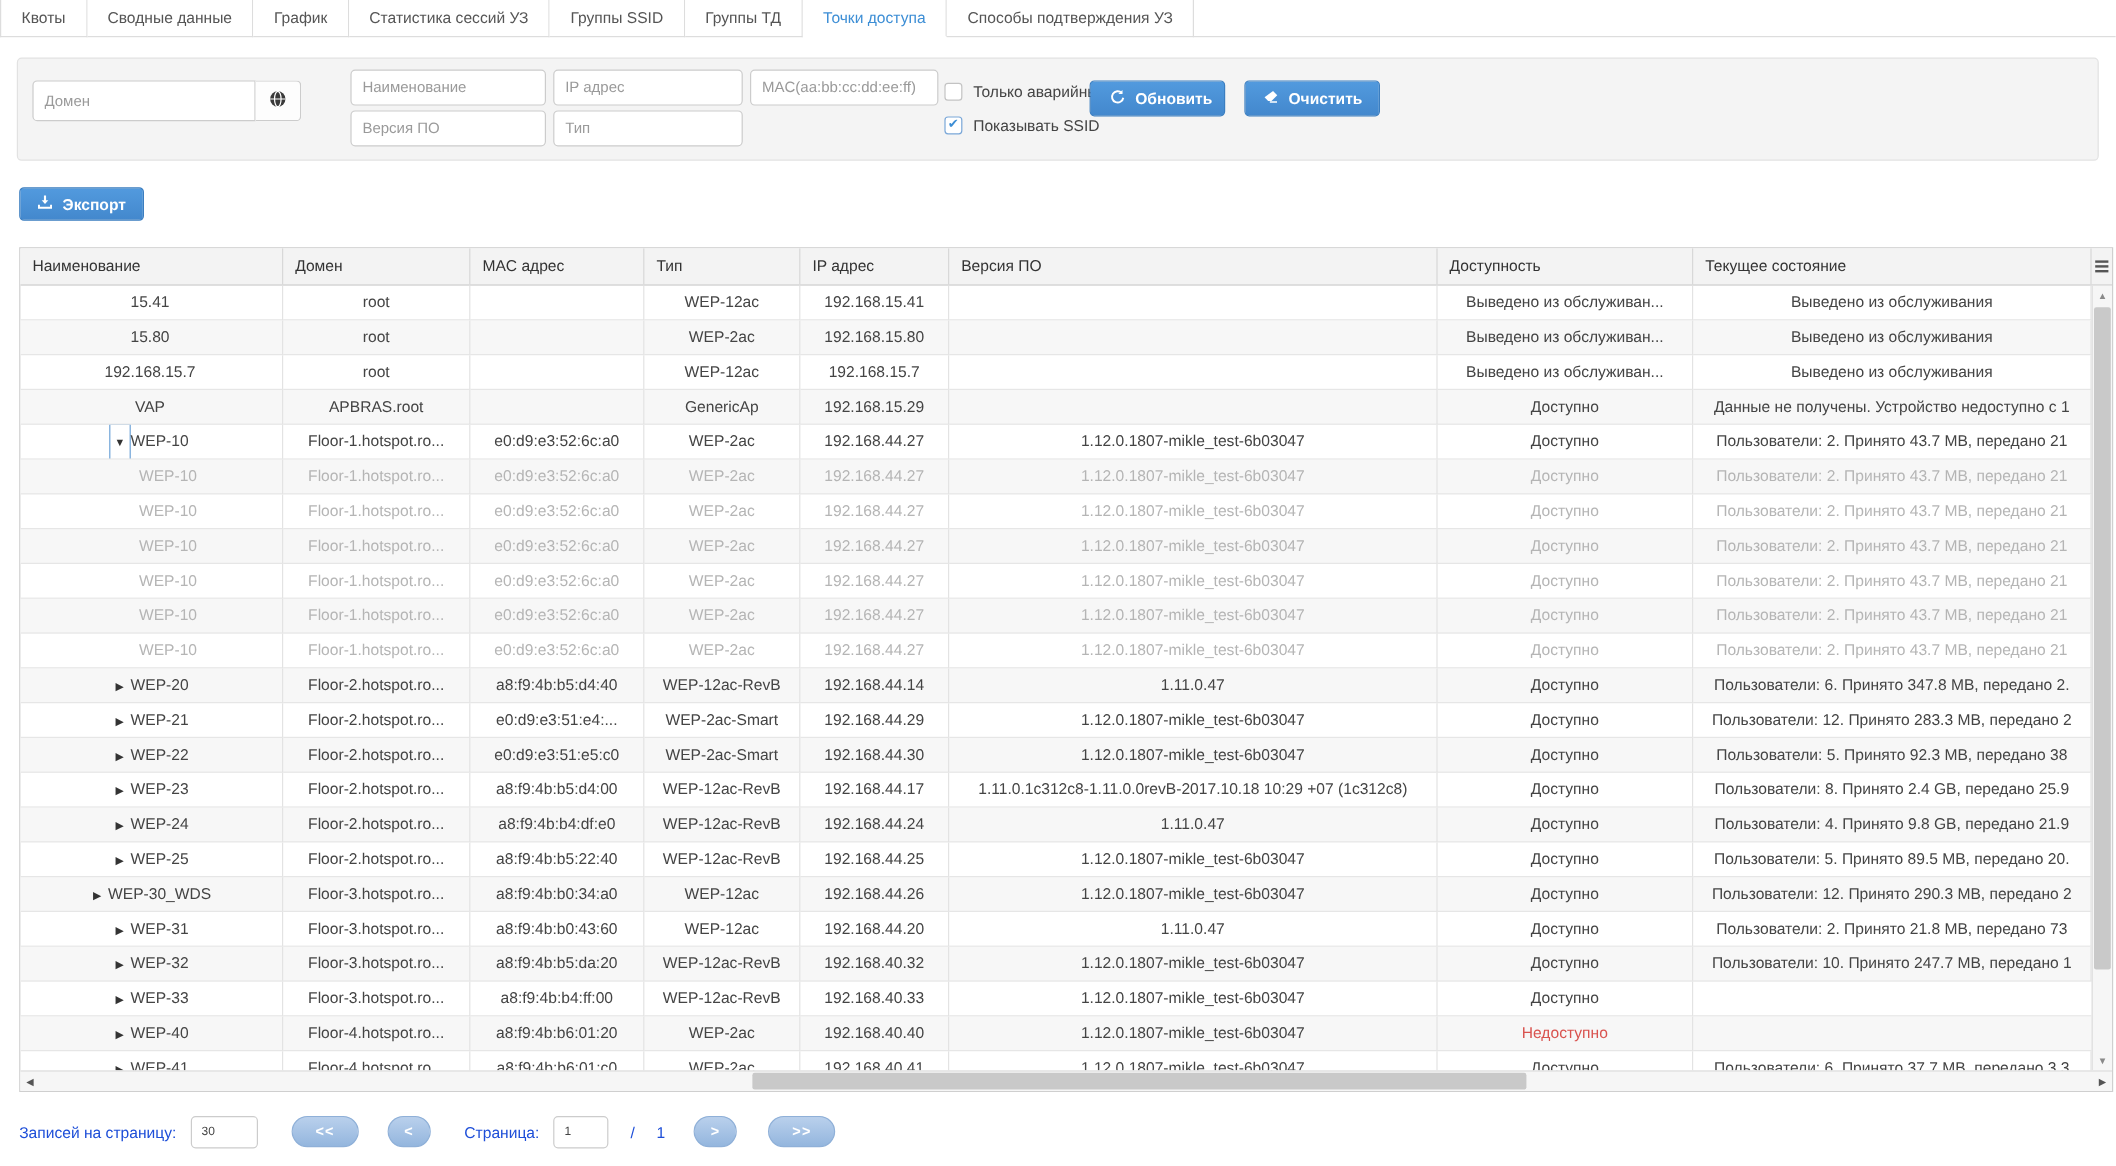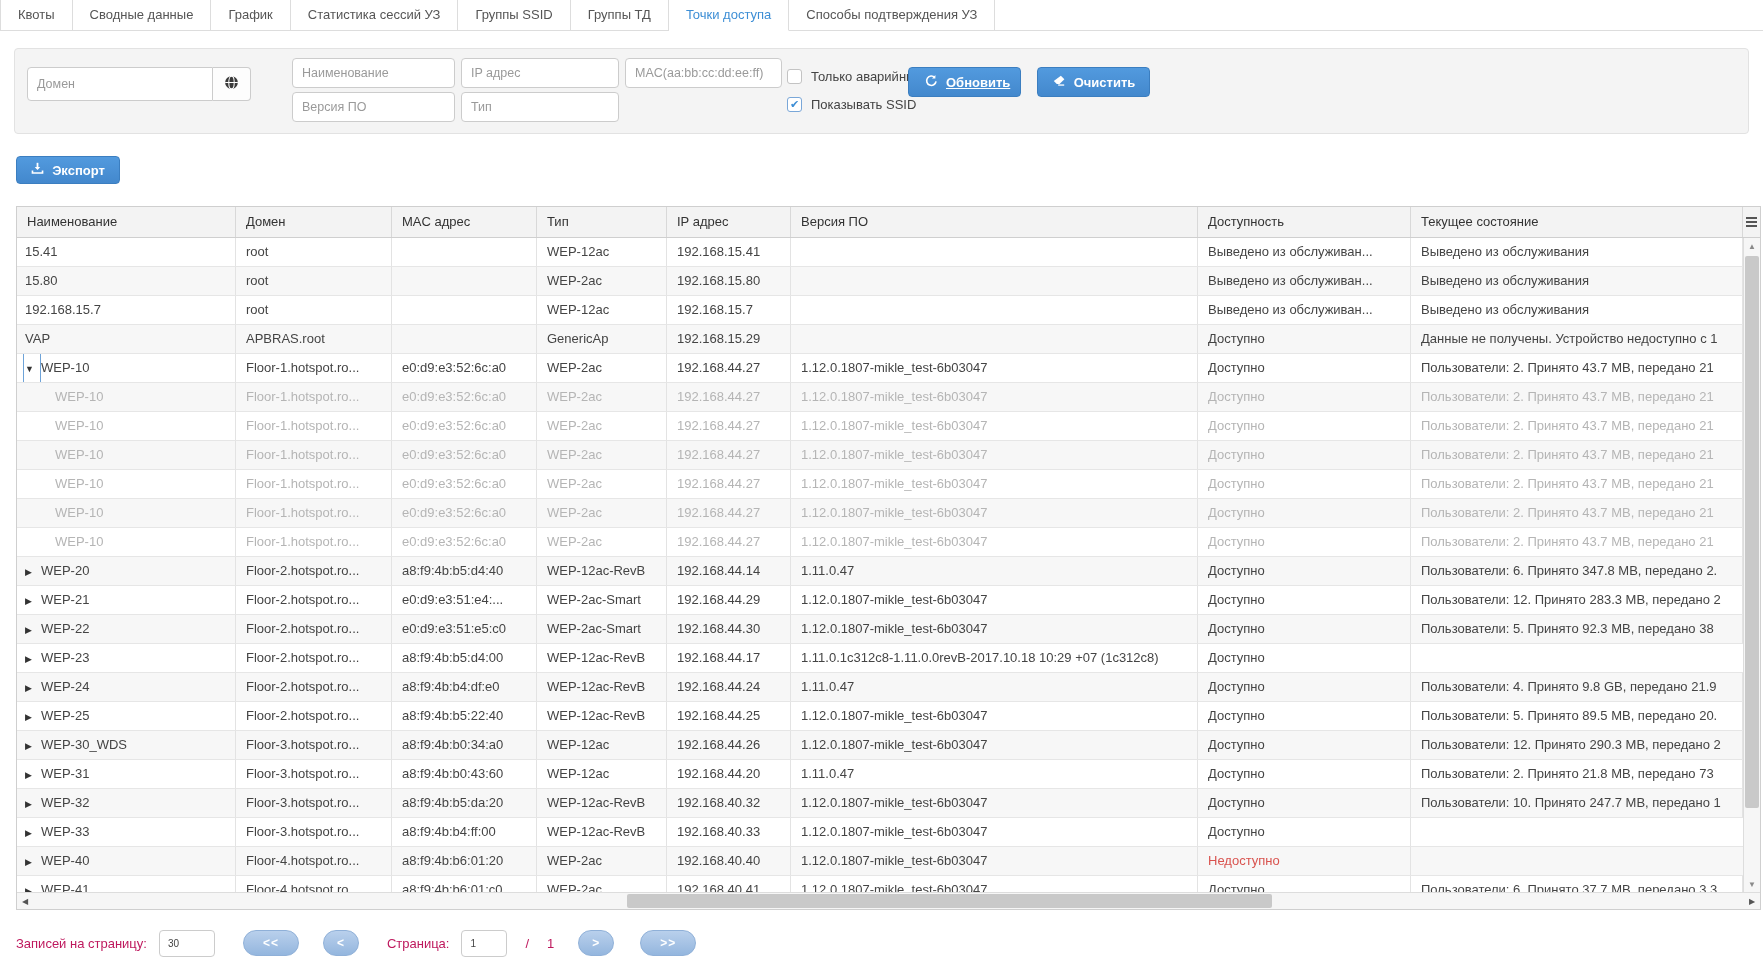--- a/index.html
+++ b/index.html
@@ -30,37 +30,37 @@
   .checks { position:absolute; left:772px; top:15px; }
   .checkrow { display:flex; align-items:center; height:24px; margin-bottom:4px; cursor:pointer; }
   .cbox { width:15px; height:15px; border:1px solid #c3c3c3; border-radius:3px; background:#fff;
           margin-right:9px; display:flex; align-items:center; justify-content:center;
           font-size:11px; color:#3d8ed5; line-height:1; }
   .cbox.checked { border-color:#7aa7d8; }
   .checkrow span.lbl { color:#444; }
   .btn-blue { height:30px; background:linear-gradient(#529ade,#4388cd); border:1px solid #3b7ec0; border-radius:4px;
               color:#fff; font-weight:bold; font-size:13px; display:inline-flex; align-items:center; gap:8px;
               padding:0 16px; cursor:pointer; font-family:inherit; }
-  .btn-refresh { position:absolute; left:893px; top:18px; width:113px; justify-content:space-between;text-decoration:underline; }
+  .btn-refresh { position:absolute; left:893px; top:18px; width:113px; justify-content:space-between; }
   .btn-clear   { position:absolute; left:1022px; top:18px; width:113px; justify-content:center; }
 
   
   .btn-export { position:absolute; left:16px; top:156px; width:104px; height:28px; justify-content:center; }
 
   
   .table-wrap { position:absolute; left:16px; top:206px; width:1745px; height:704px;
                 border:1px solid #cfcfcf; background:#fff; }
   .grid-row { display:grid; grid-template-columns:219px 156px 145px 130px 124px 407px 213px 332px 17px; }
   .thead { height:31px; background:#f3f3f3; border-bottom:1px solid #cfcfcf; }
   .th { line-height:30px; padding:0 10px; color:#333; border-right:1px solid #d8d8d8;
         white-space:nowrap; overflow:hidden; cursor:pointer; }
   .th:last-child { border-right:none; display:flex; align-items:center; justify-content:center; padding:0; }
   .menu-icon { display:inline-block; }
   .menu-icon i { display:block; width:11px; height:2px; background:#555; margin:2px 0; }
-  .tbody { position:relative; height:654px; overflow:hidden; }
+  .tbody { position:relative; height:654px; overflow:hidden;text-align:center; }
   .trow { height:29px; cursor:pointer; }
   .trow:nth-child(even) { background:#f7f7f7; }
   .td { line-height:28px; padding:0 10px; border-right:1px solid #e3e3e3; border-bottom:1px solid #e6e6e6;
         white-space:nowrap; overflow:hidden; color:#444; }
   .td:last-child { border-right:none; }
   .td.name { padding-left:8px; }
   .caret { display:inline-block; width:14px; font-size:9px; color:#333; margin-right:2px; }
   .caret.focused { outline:1px solid #6ea3d8; outline-offset:1px; }
   .trow.child .td { color:#b5b5b5; }
   .trow.child .td.name { padding-left:38px; }
@@ -78,21 +78,21 @@
              border-top:1px solid #ddd; }
   .hscroll .arrow { position:absolute; top:0; width:16px; height:16px; display:flex; align-items:center;
                     justify-content:center; font-size:8px; color:#555; cursor:pointer; }
   .hscroll .arrow.left { left:0; } .hscroll .arrow.right { right:0; }
   .hscroll .thumb { position:absolute; top:1px; left:35%; width:37%; height:14px;
                     background:#c9c9c9; border-radius:2px; cursor:pointer; }
 
   
   .pager { position:absolute; left:16px; top:928px; right:16px; height:30px;
            display:flex; align-items:center; }
-  .pager .lbl { color:#be185d; }
+  .pager .lbl { color:#1d4ed8; }
   .pg-input { width:56px; height:27px; border:1px solid #ccc; border-radius:4px; padding:0 8px;
               font-size:10px; color:#444; font-family:inherit; }
   .pgbtn { height:26px; border-radius:13px; background:linear-gradient(#b9d0ec,#94b6de);
            border:1px solid #8fb0d8; color:#fff; font-weight:bold; font-size:12px; letter-spacing:1px;
            display:inline-flex; align-items:center; justify-content:center; cursor:pointer; font-family:inherit; }
   .pgbtn.wide { width:56px; } .pgbtn.narrow { width:36px; }
 </style>
 </head>
 <body>
 
@@ -347,20 +347,21 @@
           <div class="td"></div>
         </div>
         <div class="grid-row trow">
           <div class="td name"><span class="caret">▶</span>WEP-23</div>
           <div class="td">Floor-2.hotspot.ro...</div>
           <div class="td">a8:f9:4b:b5:d4:00</div>
           <div class="td">WEP-12ac-RevB</div>
           <div class="td">192.168.44.17</div>
           <div class="td">1.11.0.1c312c8-1.11.0.0revB-2017.10.18 10:29 +07 (1c312c8)</div>
           <div class="td">Доступно</div>
+          <div class="td">Пользователи: 8. Принято 2.4 GB, передано 25.9</div>
           <div class="td"></div>
         </div>
         <div class="grid-row trow">
           <div class="td name"><span class="caret">▶</span>WEP-24</div>
           <div class="td">Floor-2.hotspot.ro...</div>
           <div class="td">a8:f9:4b:b4:df:e0</div>
           <div class="td">WEP-12ac-RevB</div>
           <div class="td">192.168.44.24</div>
           <div class="td">1.11.0.47</div>
           <div class="td">Доступно</div>

